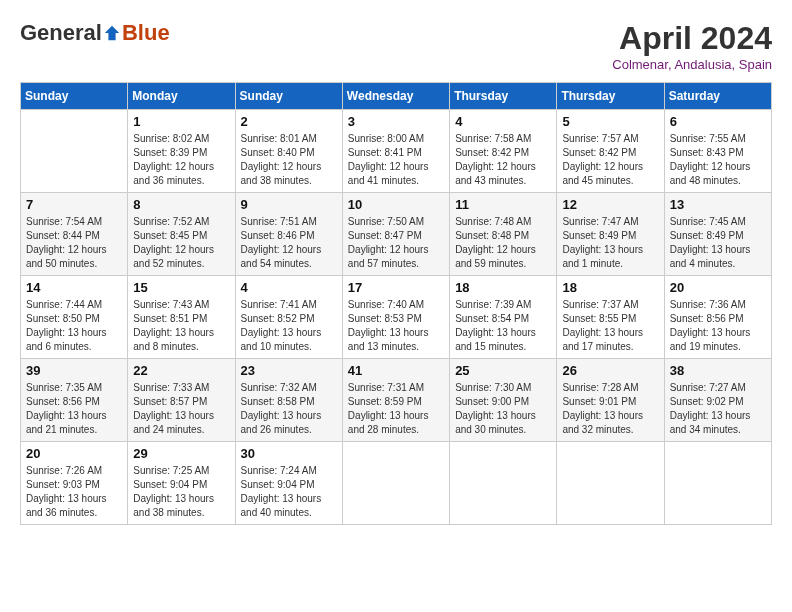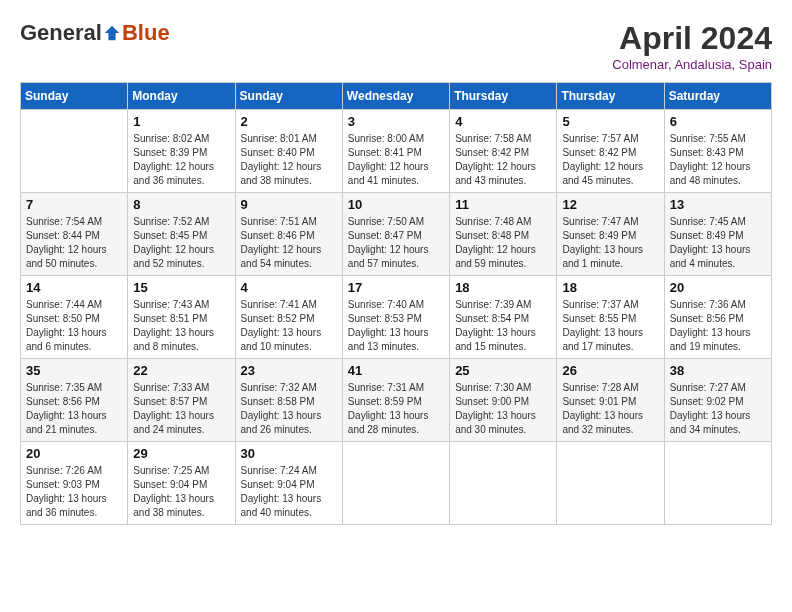--- a/index.html
+++ b/index.html
@@ -203,21 +203,21 @@
           <div class="day-number">18</div>
           <div class="day-info">Sunrise: 7:37 AM<br>Sunset: 8:55 PM<br>Daylight: 13 hours and 17 minutes.</div>
         </td>
         <td>
           <div class="day-number">20</div>
           <div class="day-info">Sunrise: 7:36 AM<br>Sunset: 8:56 PM<br>Daylight: 13 hours and 19 minutes.</div>
         </td>
       </tr>
       <tr>
         <td>
-          <div class="day-number">35</div>
+          <div class="day-number">39</div>
           <div class="day-info">Sunrise: 7:35 AM<br>Sunset: 8:56 PM<br>Daylight: 13 hours and 21 minutes.</div>
         </td>
         <td>
           <div class="day-number">22</div>
           <div class="day-info">Sunrise: 7:33 AM<br>Sunset: 8:57 PM<br>Daylight: 13 hours and 24 minutes.</div>
         </td>
         <td>
           <div class="day-number">23</div>
           <div class="day-info">Sunrise: 7:32 AM<br>Sunset: 8:58 PM<br>Daylight: 13 hours and 26 minutes.</div>
         </td>

